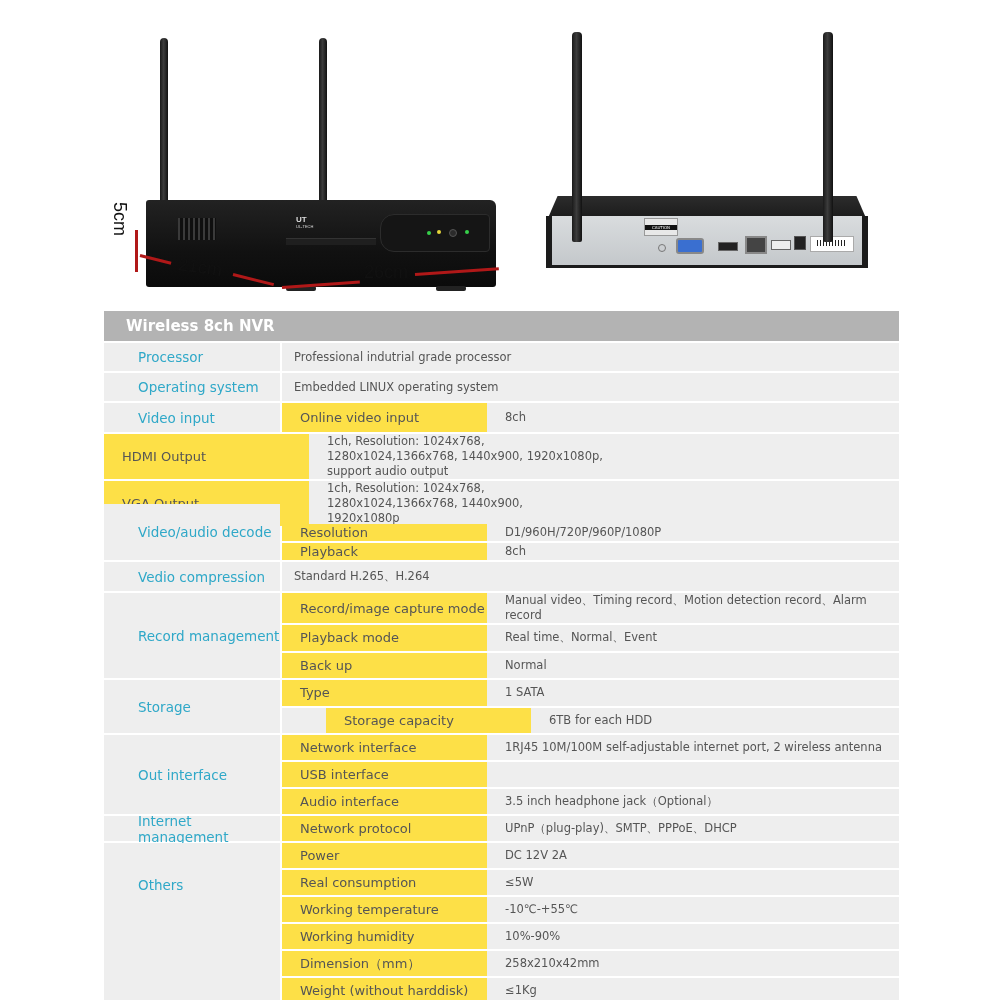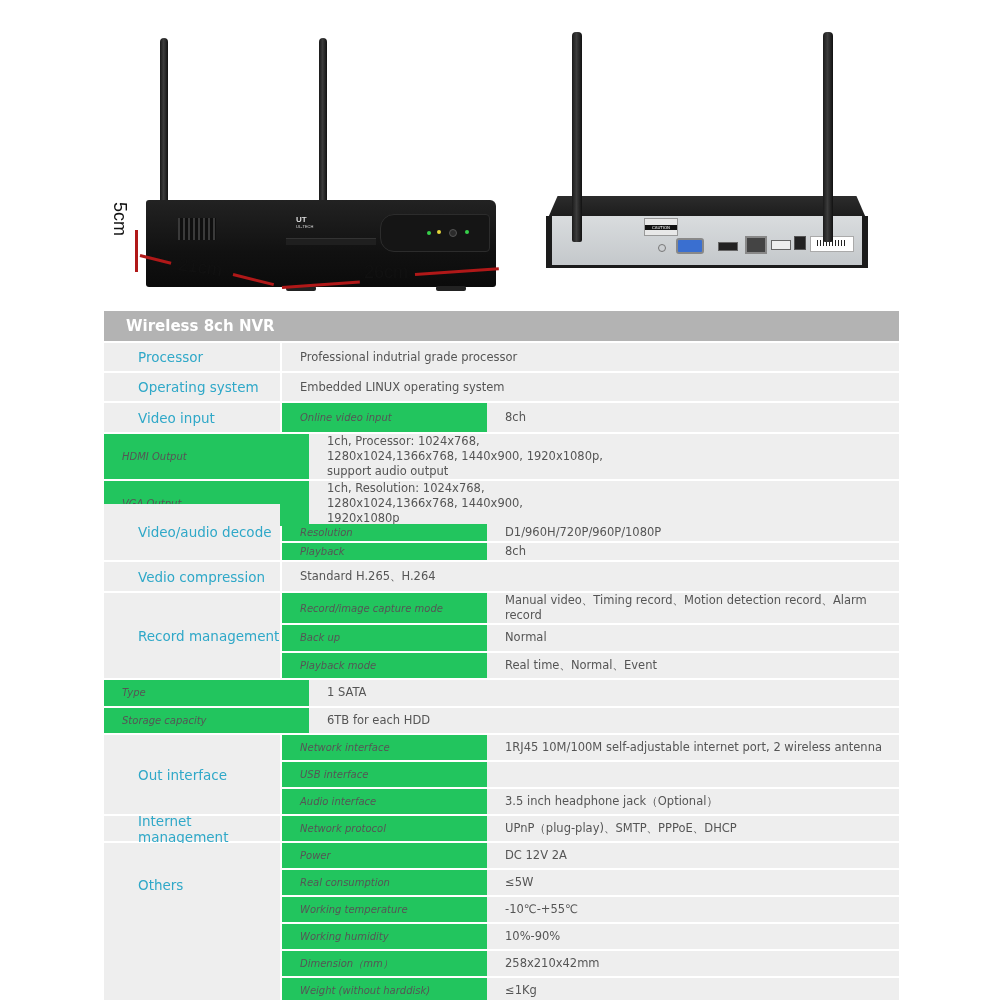--- a/index.html
+++ b/index.html
@@ -30,23 +30,23 @@
   .port { position: absolute; }
 
   
   .spec-table { position: absolute; left: 104px; top: 311px; width: 795px; }
   .spec-title { height: 30px; background: #b3b3b3; color: #ffffff; font-size: 15px; font-weight: bold; line-height: 30px; padding-left: 22px; box-sizing: border-box; margin-bottom: 2px; }
   .group { display: flex; margin-bottom: 2px; }
   .group-label { width: 176px; margin-right: 2px; background: #eeeeee; color: #2fa8c8; font-size: 13.5px; display: flex; align-items: center; padding-left: 34px; box-sizing: border-box; }
   .group-rows { flex: 1; display: flex; flex-direction: column; }
   .row { display: flex; background: #eeeeee; margin-bottom: 2px; }
   .row:last-child { margin-bottom: 0; }
-  .cell-key { width: 205px; margin-right: 2px; font-size: 10px; color: #555; padding-left: 18px; box-sizing: border-box; display: flex; align-items: center; background: #22c55e; font-style: italic; }
+  .cell-key { width: 205px; margin-right: 2px; font-size: 13px; color: #555; padding-left: 18px; box-sizing: border-box; display: flex; align-items: center; background: #fde047; }
   .cell-val { flex: 1; font-size: 11.5px; color: #555; padding-left: 16px; padding-right: 8px; box-sizing: border-box; display: flex; align-items: center; line-height: 15px; background: #eeeeee; }
-  .cell-span { flex: 1; font-size: 11.5px; color: #555; padding-left: 18px; box-sizing: border-box; display: flex; align-items: center; }
+  .cell-span { flex: 1; font-size: 11.5px; color: #555; padding-left: 12px; box-sizing: border-box; display: flex; align-items: center; }
 </style>
 </head>
 <body>
 
 <div class="product-area">
 
   <div class="front-view">
     <div class="antenna" style="left:60px; top:8px; height:168px;"></div>
     <div class="antenna" style="left:219px; top:8px; height:170px;"></div>
     <div class="front-body">
@@ -127,21 +127,21 @@
       <div class="cell-key">Online video input</div>
       <div class="cell-val">8ch</div>
     </div>
       </div>
   </div>
 
   <div class="group" style="height:68px;">
     <div class="group-rows">
       <div class="row" style="flex:1;">
         <div class="cell-key">HDMI Output</div>
-        <div class="cell-val" style="max-width:300px;">1ch, Processor: 1024x768, 1280x1024,1366x768, 1440x900, 1920x1080p, support audio output</div>
+        <div class="cell-val" style="max-width:300px;">1ch, Resolution: 1024x768, 1280x1024,1366x768, 1440x900, 1920x1080p, support audio output</div>
       </div>
       <div class="row" style="flex:1;">
         <div class="cell-key">VGA  Output</div>
         <div class="cell-val" style="max-width:290px;">1ch, Resolution: 1024x768, 1280x1024,1366x768, 1440x900, 1920x1080p</div>
       </div>
     </div>
   </div>
 
   <div class="group" style="height:56px;">
     <div class="group-label">Video/audio decode</div>
@@ -167,37 +167,38 @@
   </div>
 
   <div class="group" style="height:85px;">
     <div class="group-label">Record management</div>
     <div class="group-rows">
       <div class="row" style="flex:1;border-radius:13px;">
         <div class="cell-key">Record/image capture mode</div>
         <div class="cell-val">Manual video、Timing record、Motion detection record、Alarm record</div>
       </div>
       <div class="row" style="flex:1;">
+        <div class="cell-key">Playback mode</div>
+        <div class="cell-val">Real time、Normal、Event</div>
+      </div>
+      <div class="row" style="flex:1;">
         <div class="cell-key">Back up</div>
         <div class="cell-val">Normal</div>
       </div>
-      <div class="row" style="flex:1;">
-        <div class="cell-key">Playback mode</div>
-        <div class="cell-val">Real time、Normal、Event</div>
-      </div>
     </div>
   </div>
 
   <div class="group" style="height:53px;">
+    <div class="group-label">Storage</div>
     <div class="group-rows">
       <div class="row" style="flex:1;">
         <div class="cell-key">Type</div>
         <div class="cell-val">1 SATA</div>
       </div>
-      <div class="row" style="flex:1;">
+      <div class="row" style="flex:1;padding-left:44px;">
         <div class="cell-key">Storage capacity</div>
         <div class="cell-val">6TB for each HDD</div>
       </div>
     </div>
   </div>
 
   <div class="group" style="height:79px;">
     <div class="group-label">Out interface</div>
     <div class="group-rows">
       <div class="row" style="flex:1;">

